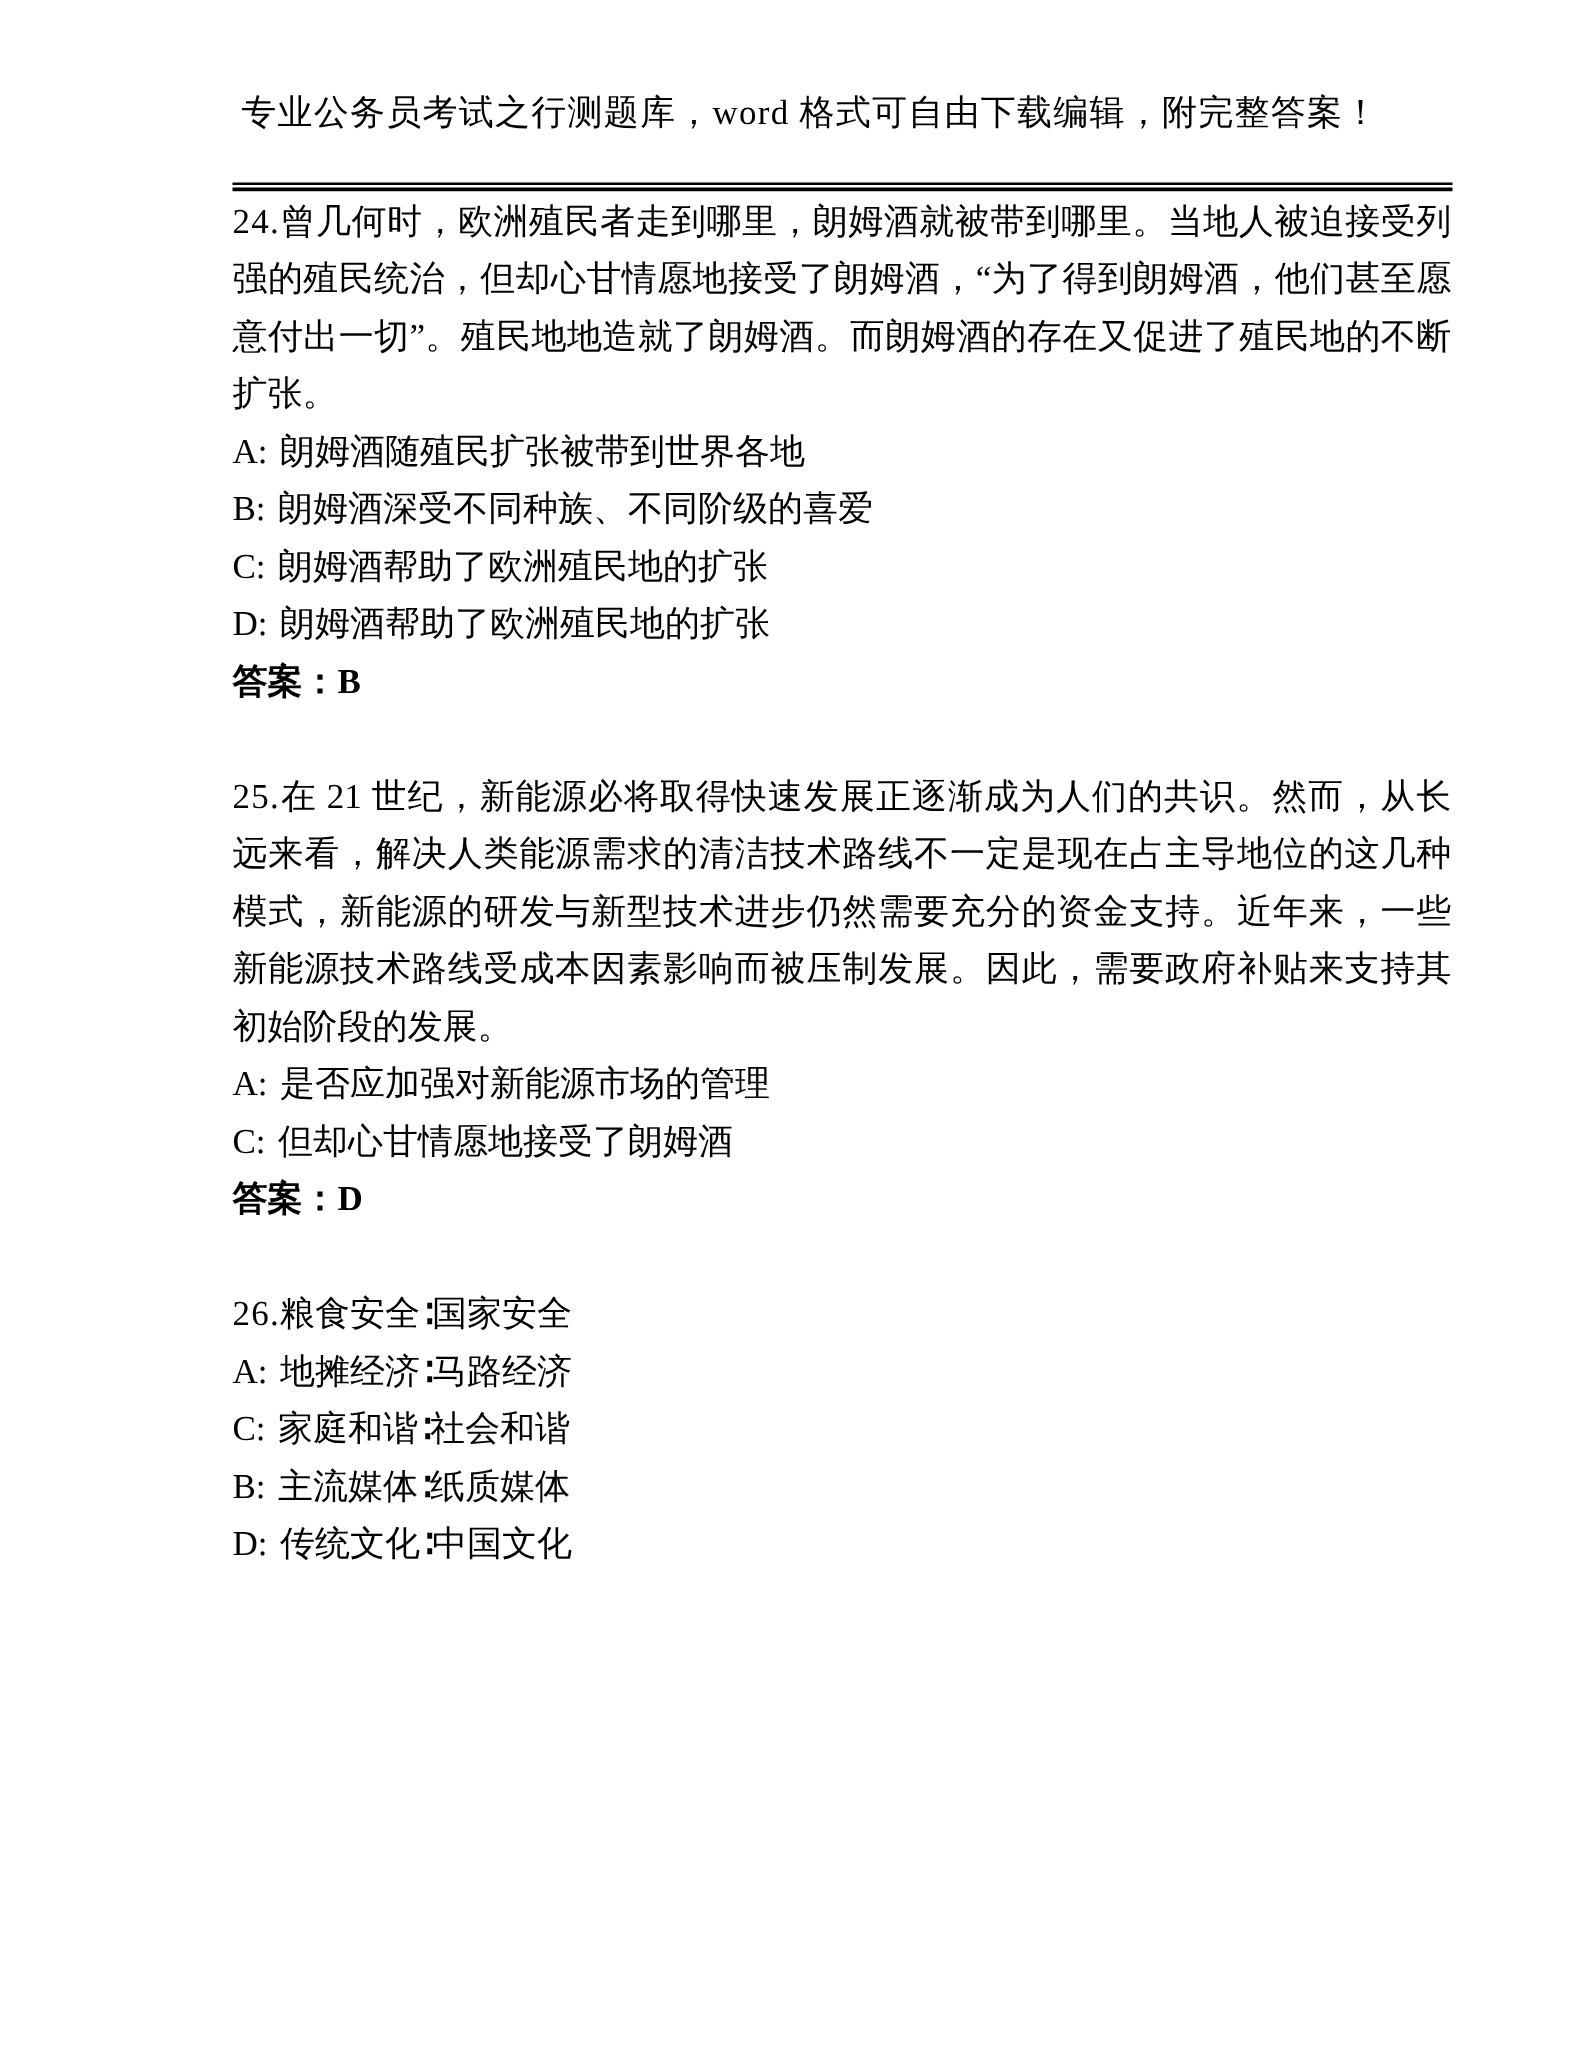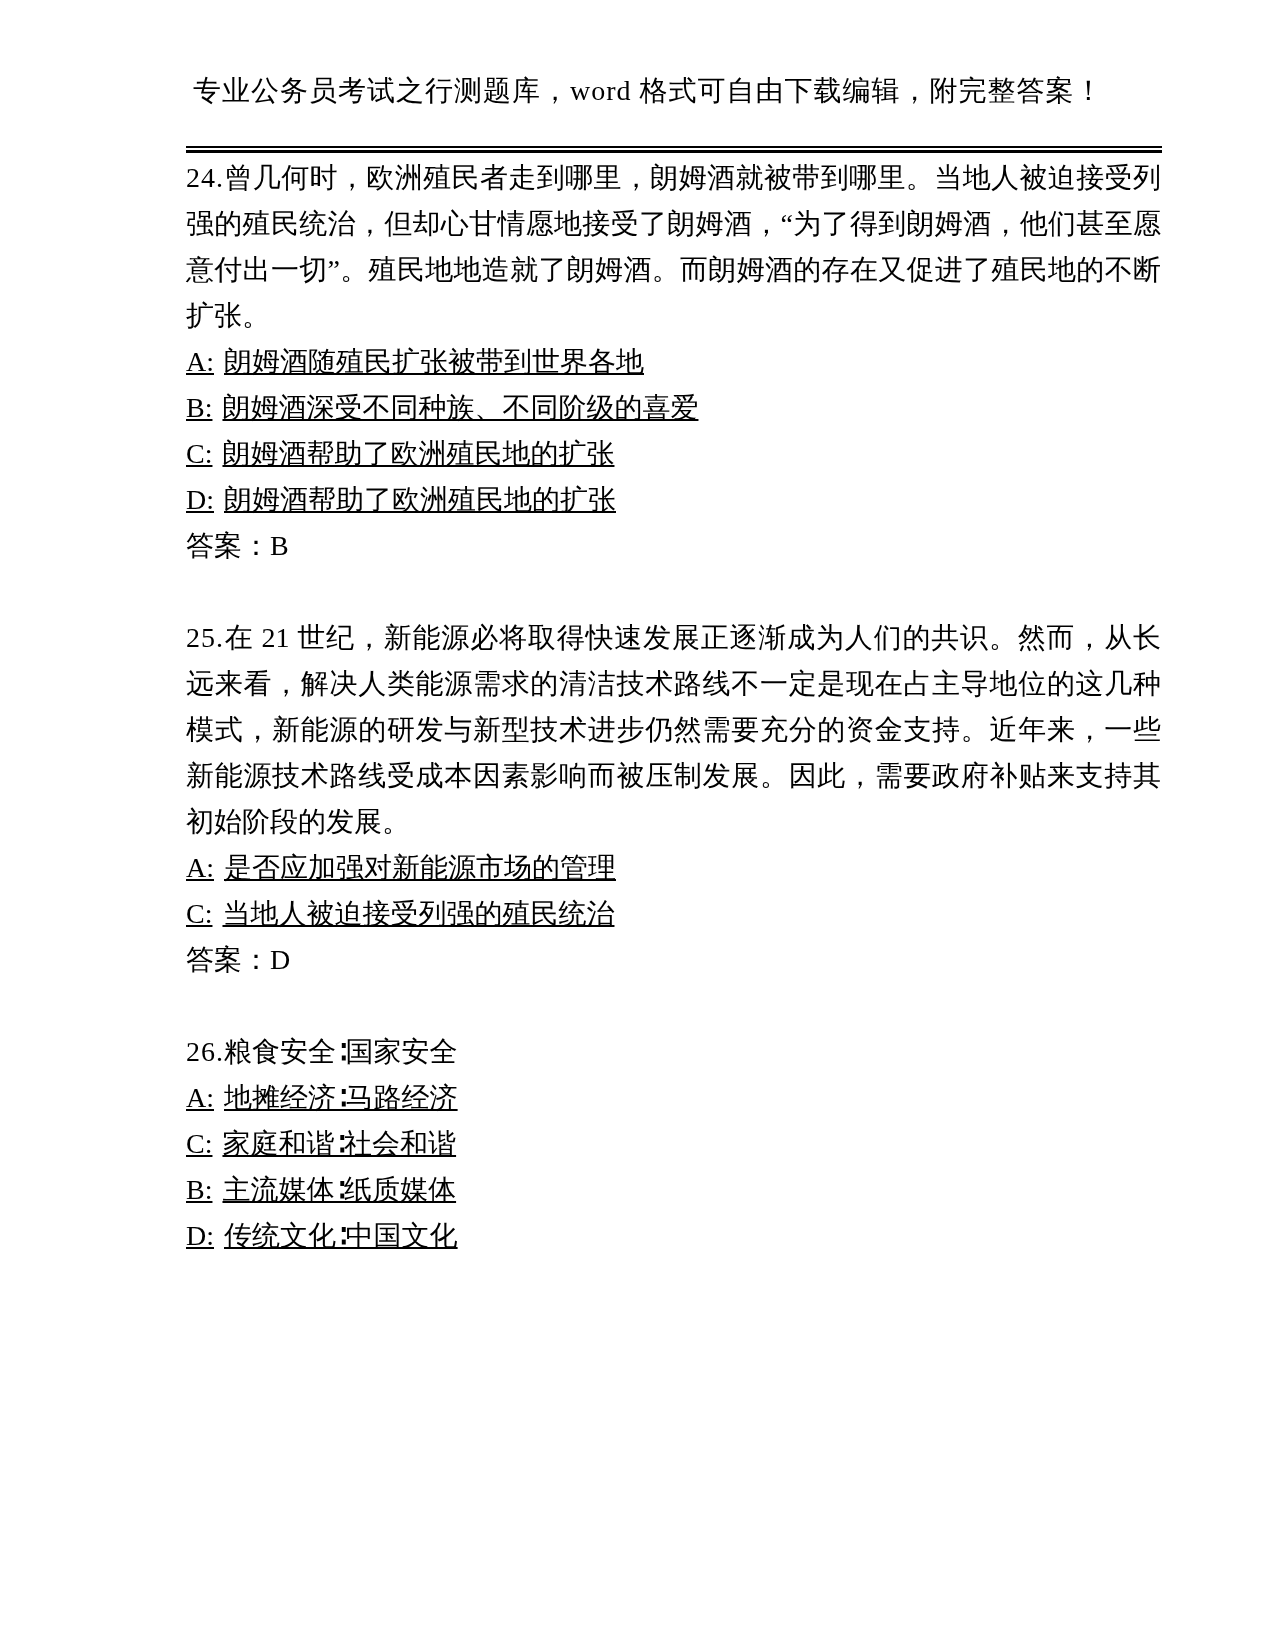--- a/index.html
+++ b/index.html
@@ -48,28 +48,27 @@
   }
   .stem {
     margin: 0;
     text-align: justify;
   }
   .qnum {
     letter-spacing: 1px;
   }
   .option {
     margin: 0;
-    text-decoration: underline;
   }
   .opt-text {
     margin-left: 10px;
   }
   .answer {
     margin: 0;
-    font-weight: normal;
+    font-weight: bold;
   }
 </style>
 </head>
 <body>
 
 <div class="page-header">专业公务员考试之行测题库，word 格式可自由下载编辑，附完整答案！</div>
 <div class="header-rule"></div>
 
 <div class="content">
 
@@ -78,21 +77,21 @@
     <div class="option"><span class="opt-label">A:</span><span class="opt-text">朗姆酒随殖民扩张被带到世界各地</span></div>
     <div class="option"><span class="opt-label">B:</span><span class="opt-text">朗姆酒深受不同种族、不同阶级的喜爱</span></div>
     <div class="option"><span class="opt-label">C:</span><span class="opt-text">朗姆酒帮助了欧洲殖民地的扩张</span></div>
     <div class="option"><span class="opt-label">D:</span><span class="opt-text">朗姆酒帮助了欧洲殖民地的扩张</span></div>
     <div class="answer"><span>答案：</span><span>B</span></div>
   </section>
 
   <section class="question">
     <p class="stem"><span class="qnum">25.</span><span>在 21 世纪，新能源必将取得快速发展正逐渐成为人们的共识。然而，从长远来看，解决人类能源需求的清洁技术路线不一定是现在占主导地位的这几种模式，新能源的研发与新型技术进步仍然需要充分的资金支持。近年来，一些新能源技术路线受成本因素影响而被压制发展。因此，需要政府补贴来支持其初始阶段的发展。</span></p>
     <div class="option"><span class="opt-label">A:</span><span class="opt-text">是否应加强对新能源市场的管理</span></div>
-    <div class="option"><span class="opt-label">C:</span><span class="opt-text">当地人被迫接受列强的殖民统治</span></div>
+    <div class="option"><span class="opt-label">C:</span><span class="opt-text">但却心甘情愿地接受了朗姆酒</span></div>
     <div class="answer"><span>答案：</span><span>D</span></div>
   </section>
 
   <section class="question">
     <p class="stem"><span class="qnum">26.</span><span>粮食安全∶国家安全</span></p>
     <div class="option"><span class="opt-label">A:</span><span class="opt-text">地摊经济∶马路经济</span></div>
     <div class="option"><span class="opt-label">C:</span><span class="opt-text">家庭和谐∶社会和谐</span></div>
     <div class="option"><span class="opt-label">B:</span><span class="opt-text">主流媒体∶纸质媒体</span></div>
     <div class="option"><span class="opt-label">D:</span><span class="opt-text">传统文化∶中国文化</span></div>
   </section>

